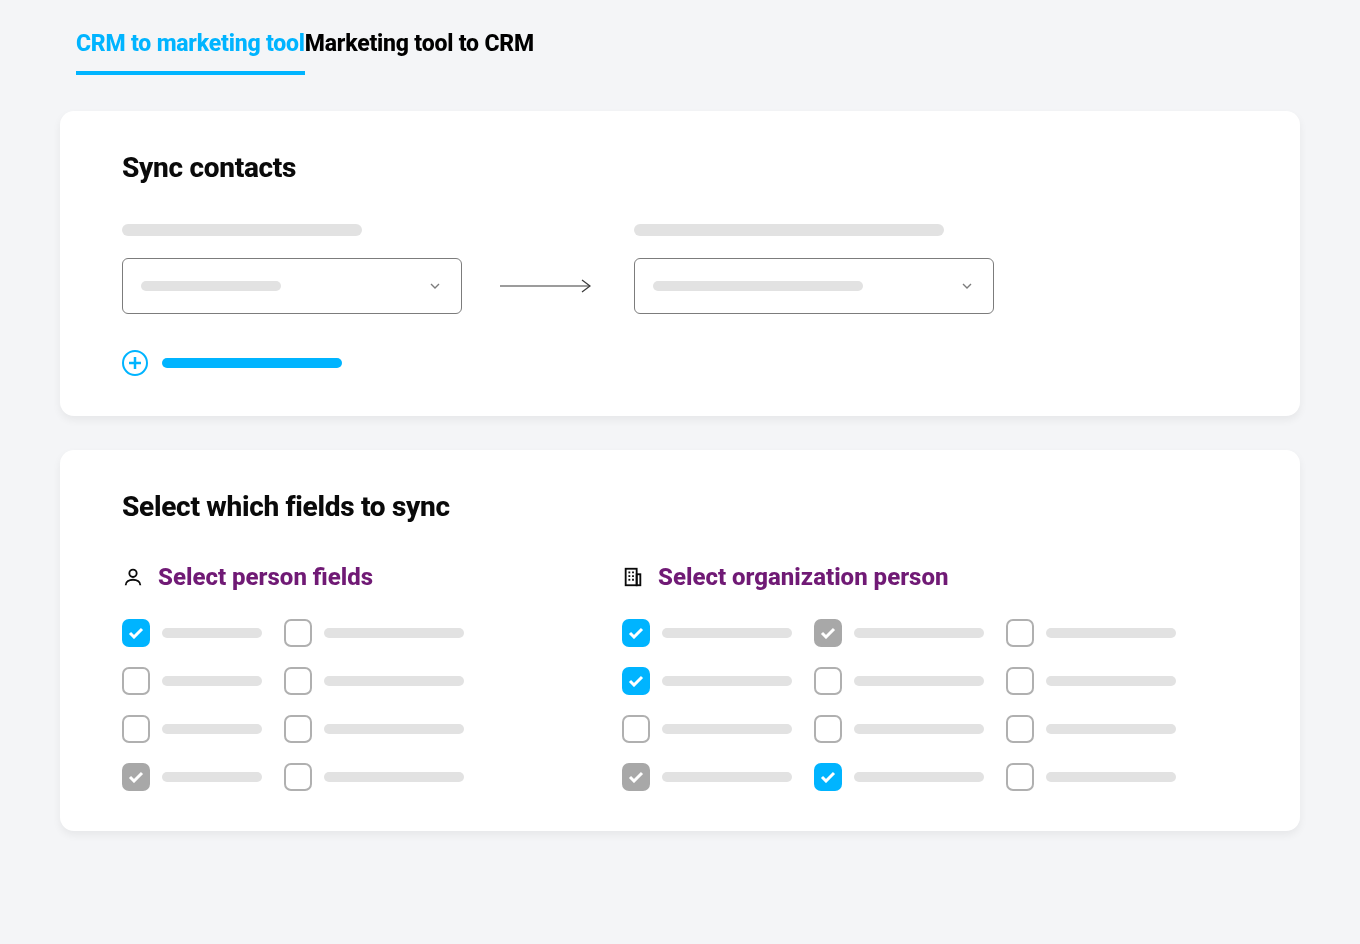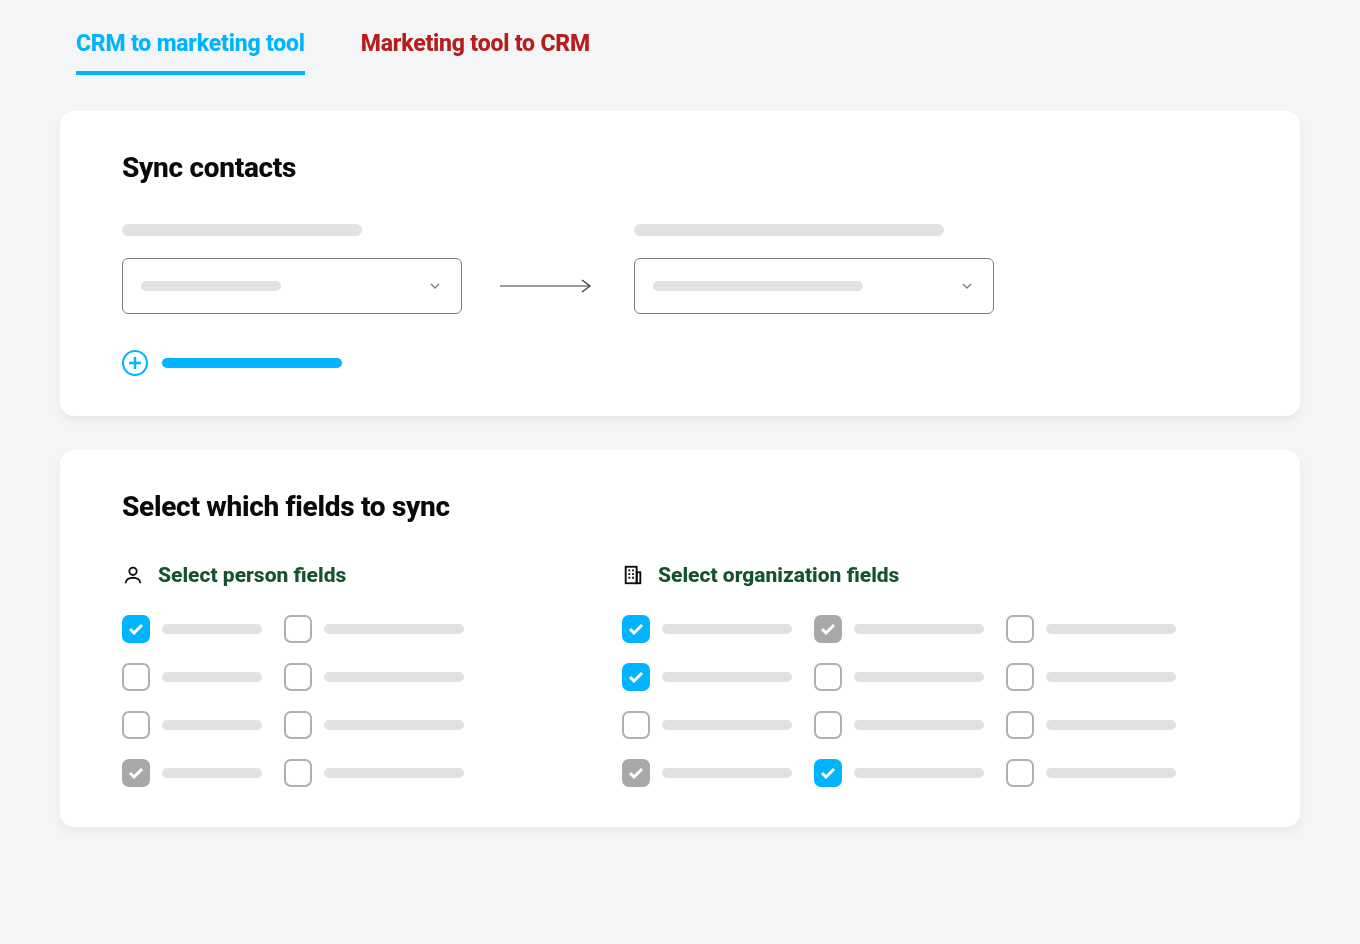--- a/index.html
+++ b/index.html
@@ -5,28 +5,27 @@
   * { box-sizing: border-box; margin: 0; padding: 0; }
   body {
     font-family: -apple-system, BlinkMacSystemFont, "Segoe UI", Roboto, Helvetica, Arial, sans-serif;
     background: #f4f5f7;
     width: 1360px;
     height: 944px;
     padding: 30px 60px;
   }
   .tabs {
     display: flex;
-    gap: 56px;
     margin-bottom: 36px;
     padding-left: 16px;
   }
   .tab {
     font-size: 23px;
     font-weight: 800;
-    color: #b91c1c;
+    color: #000000;
     padding-bottom: 14px;
     cursor: pointer;
     letter-spacing: -0.2px;
   }
   .tab.active {
     color: #00b4ff;
     border-bottom: 4px solid #00b4ff;
   }
   .card {
     background: #ffffff;
@@ -110,23 +109,23 @@
   }
   .sections-row {
     display: flex;
     gap: 70px;
     margin-bottom: 28px;
   }
   .section-header {
     display: flex;
     align-items: center;
     gap: 14px;
-    font-size: 21px;
+    font-size: 24px;
     font-weight: 800;
-    color: #14532d;
+    color: #701a75;
   }
   .section-icon {
     width: 22px;
     height: 22px;
     flex-shrink: 0;
   }
   .fields-container {
     display: flex;
     gap: 70px;
   }
@@ -243,21 +242,21 @@
       <svg class="section-icon" viewBox="0 0 24 24" fill="none" stroke="#0a0a0a" stroke-width="2">
         <rect x="4" y="3" width="12" height="18"></rect>
         <rect x="16" y="9" width="4" height="12"></rect>
         <line x1="7" y1="7" x2="9" y2="7"></line>
           <line x1="11" y1="7" x2="13" y2="7"></line>
         <line x1="7" y1="11" x2="9" y2="11"></line>
           <line x1="11" y1="11" x2="13" y2="11"></line>
         <line x1="7" y1="15" x2="9" y2="15"></line>
           <line x1="11" y1="15" x2="13" y2="15"></line>
       </svg>
-      <span>Select organization fields</span>
+      <span>Select organization person</span>
     </div>
   </div>
 
   <div class="fields-container">
     <div class="fields-group" id="person-group" style="width:430px;">
         <div class="fields-col">
           <div class="field-item">
             <div class="checkbox checked-blue">
               <svg class="check-svg" viewBox="0 0 16 12">
                 <polyline points="2 6 6 10 14 2"></polyline>

